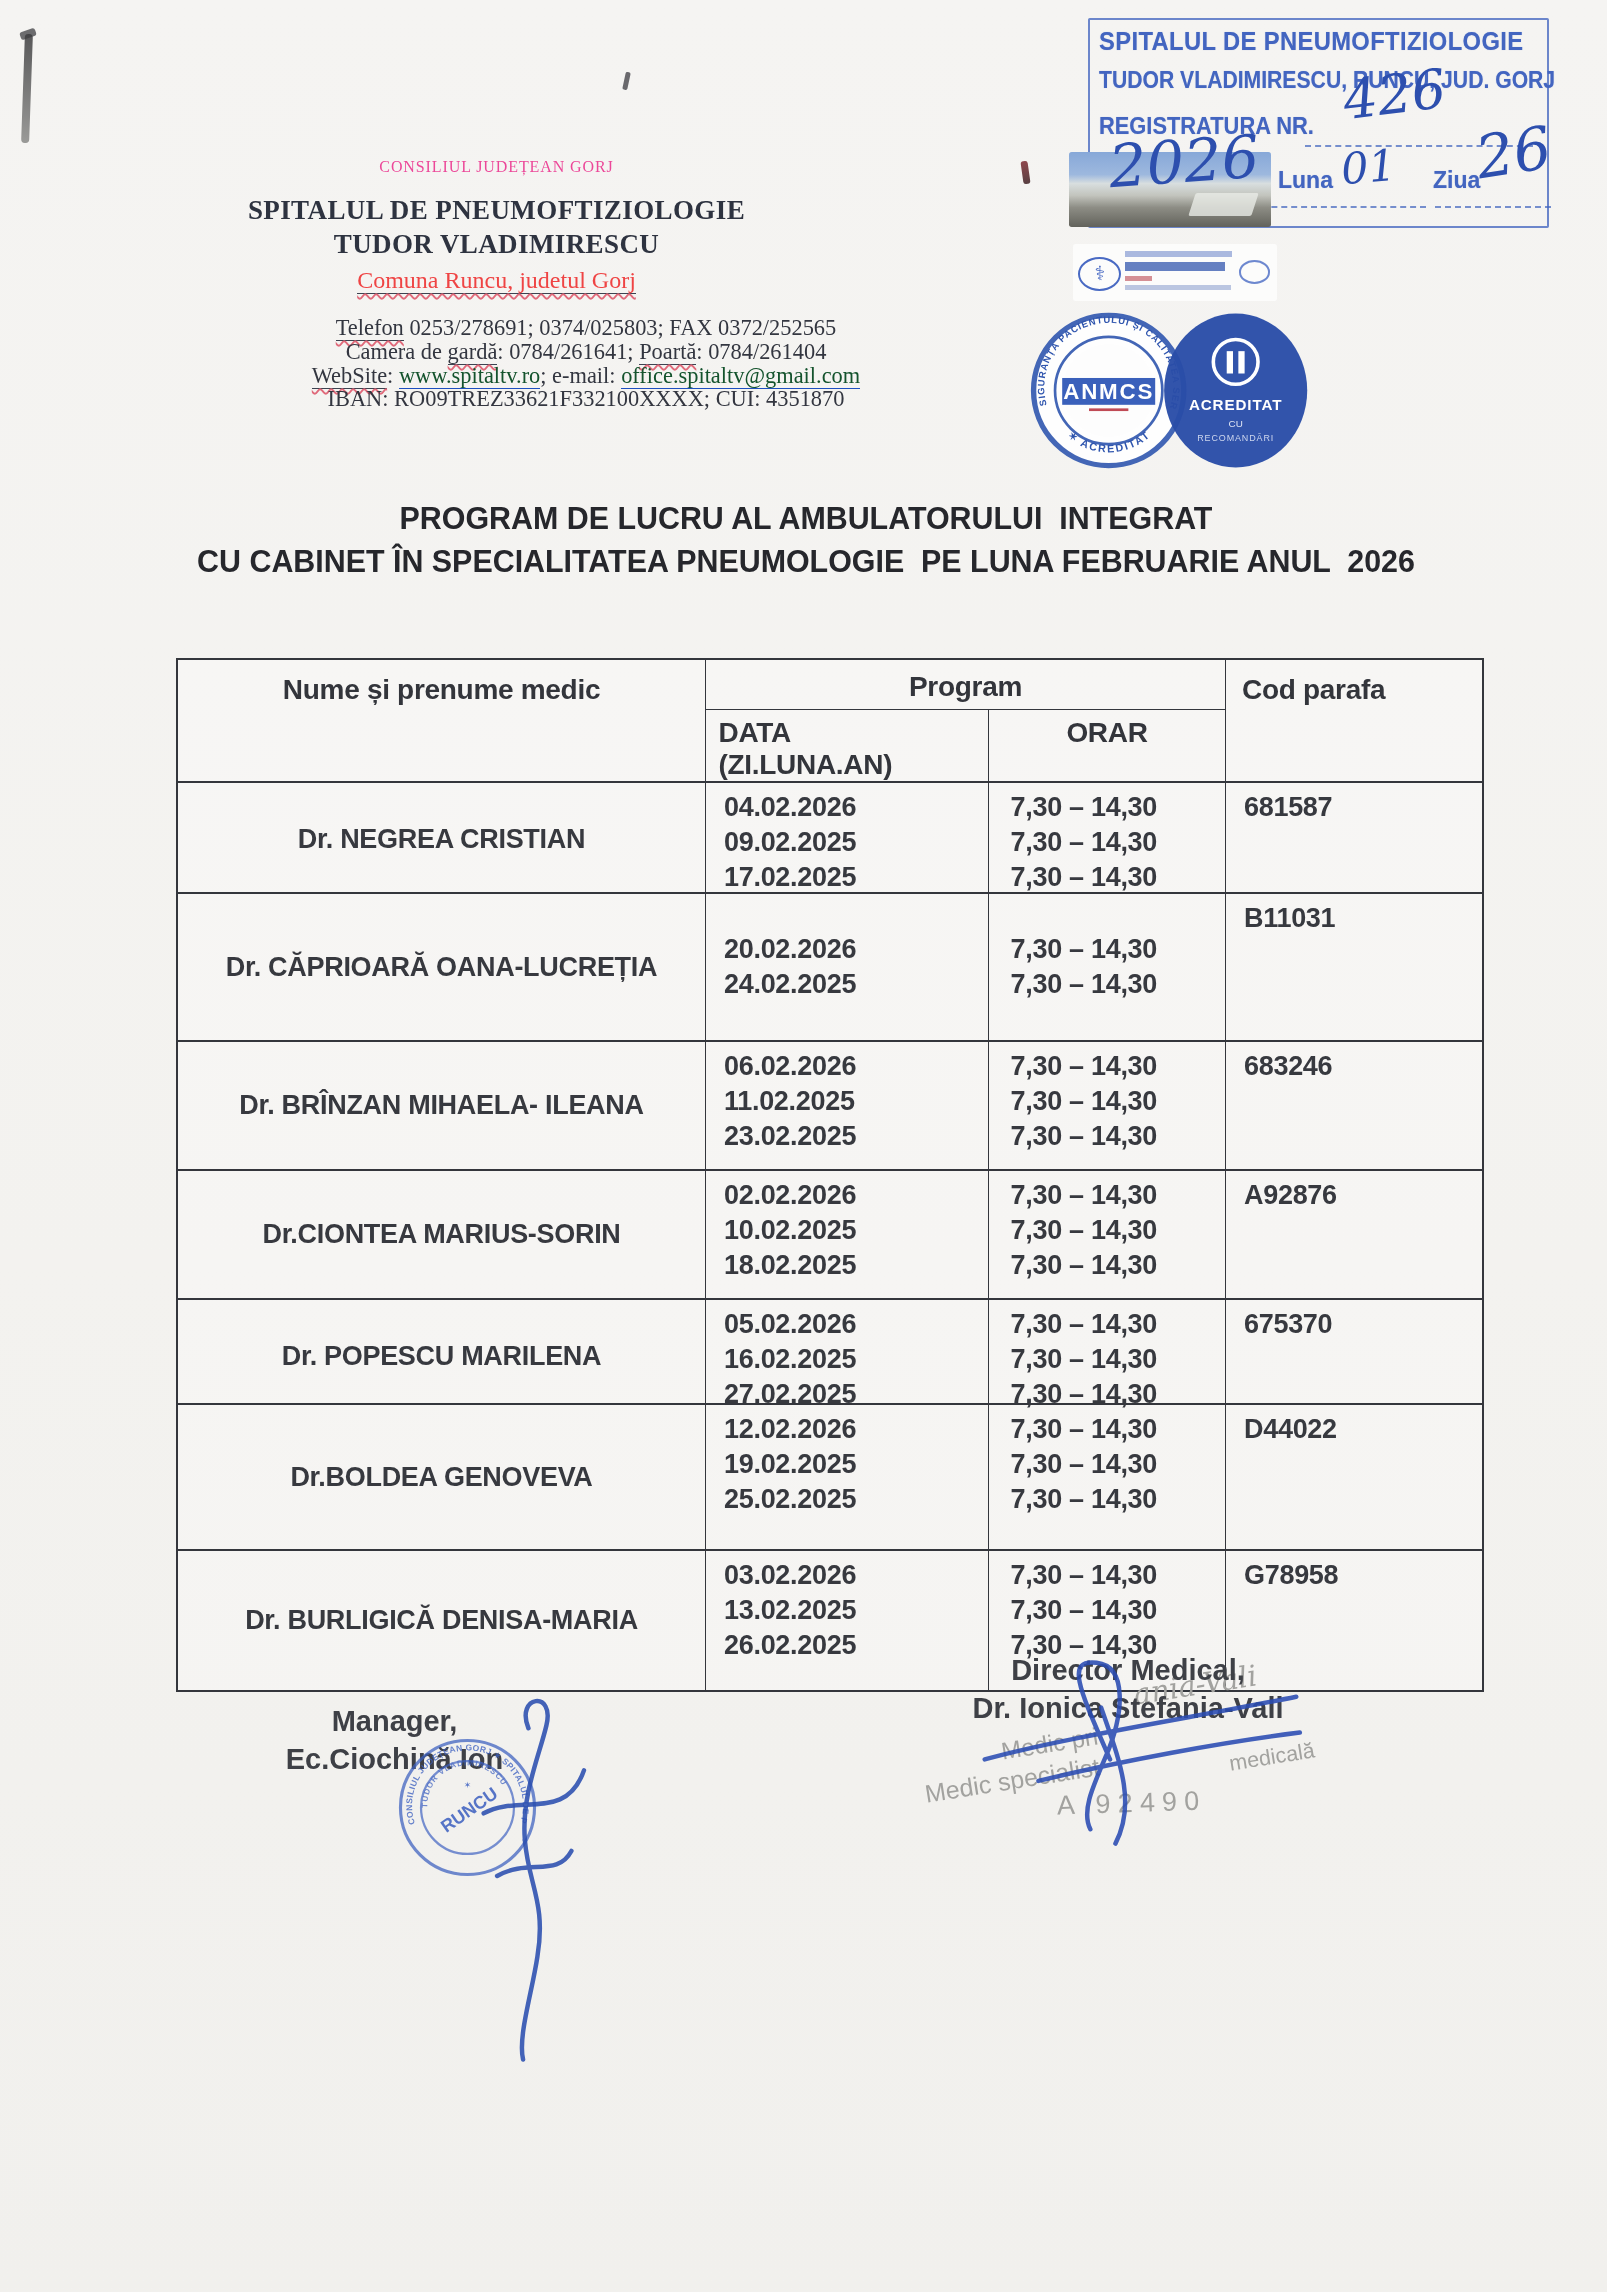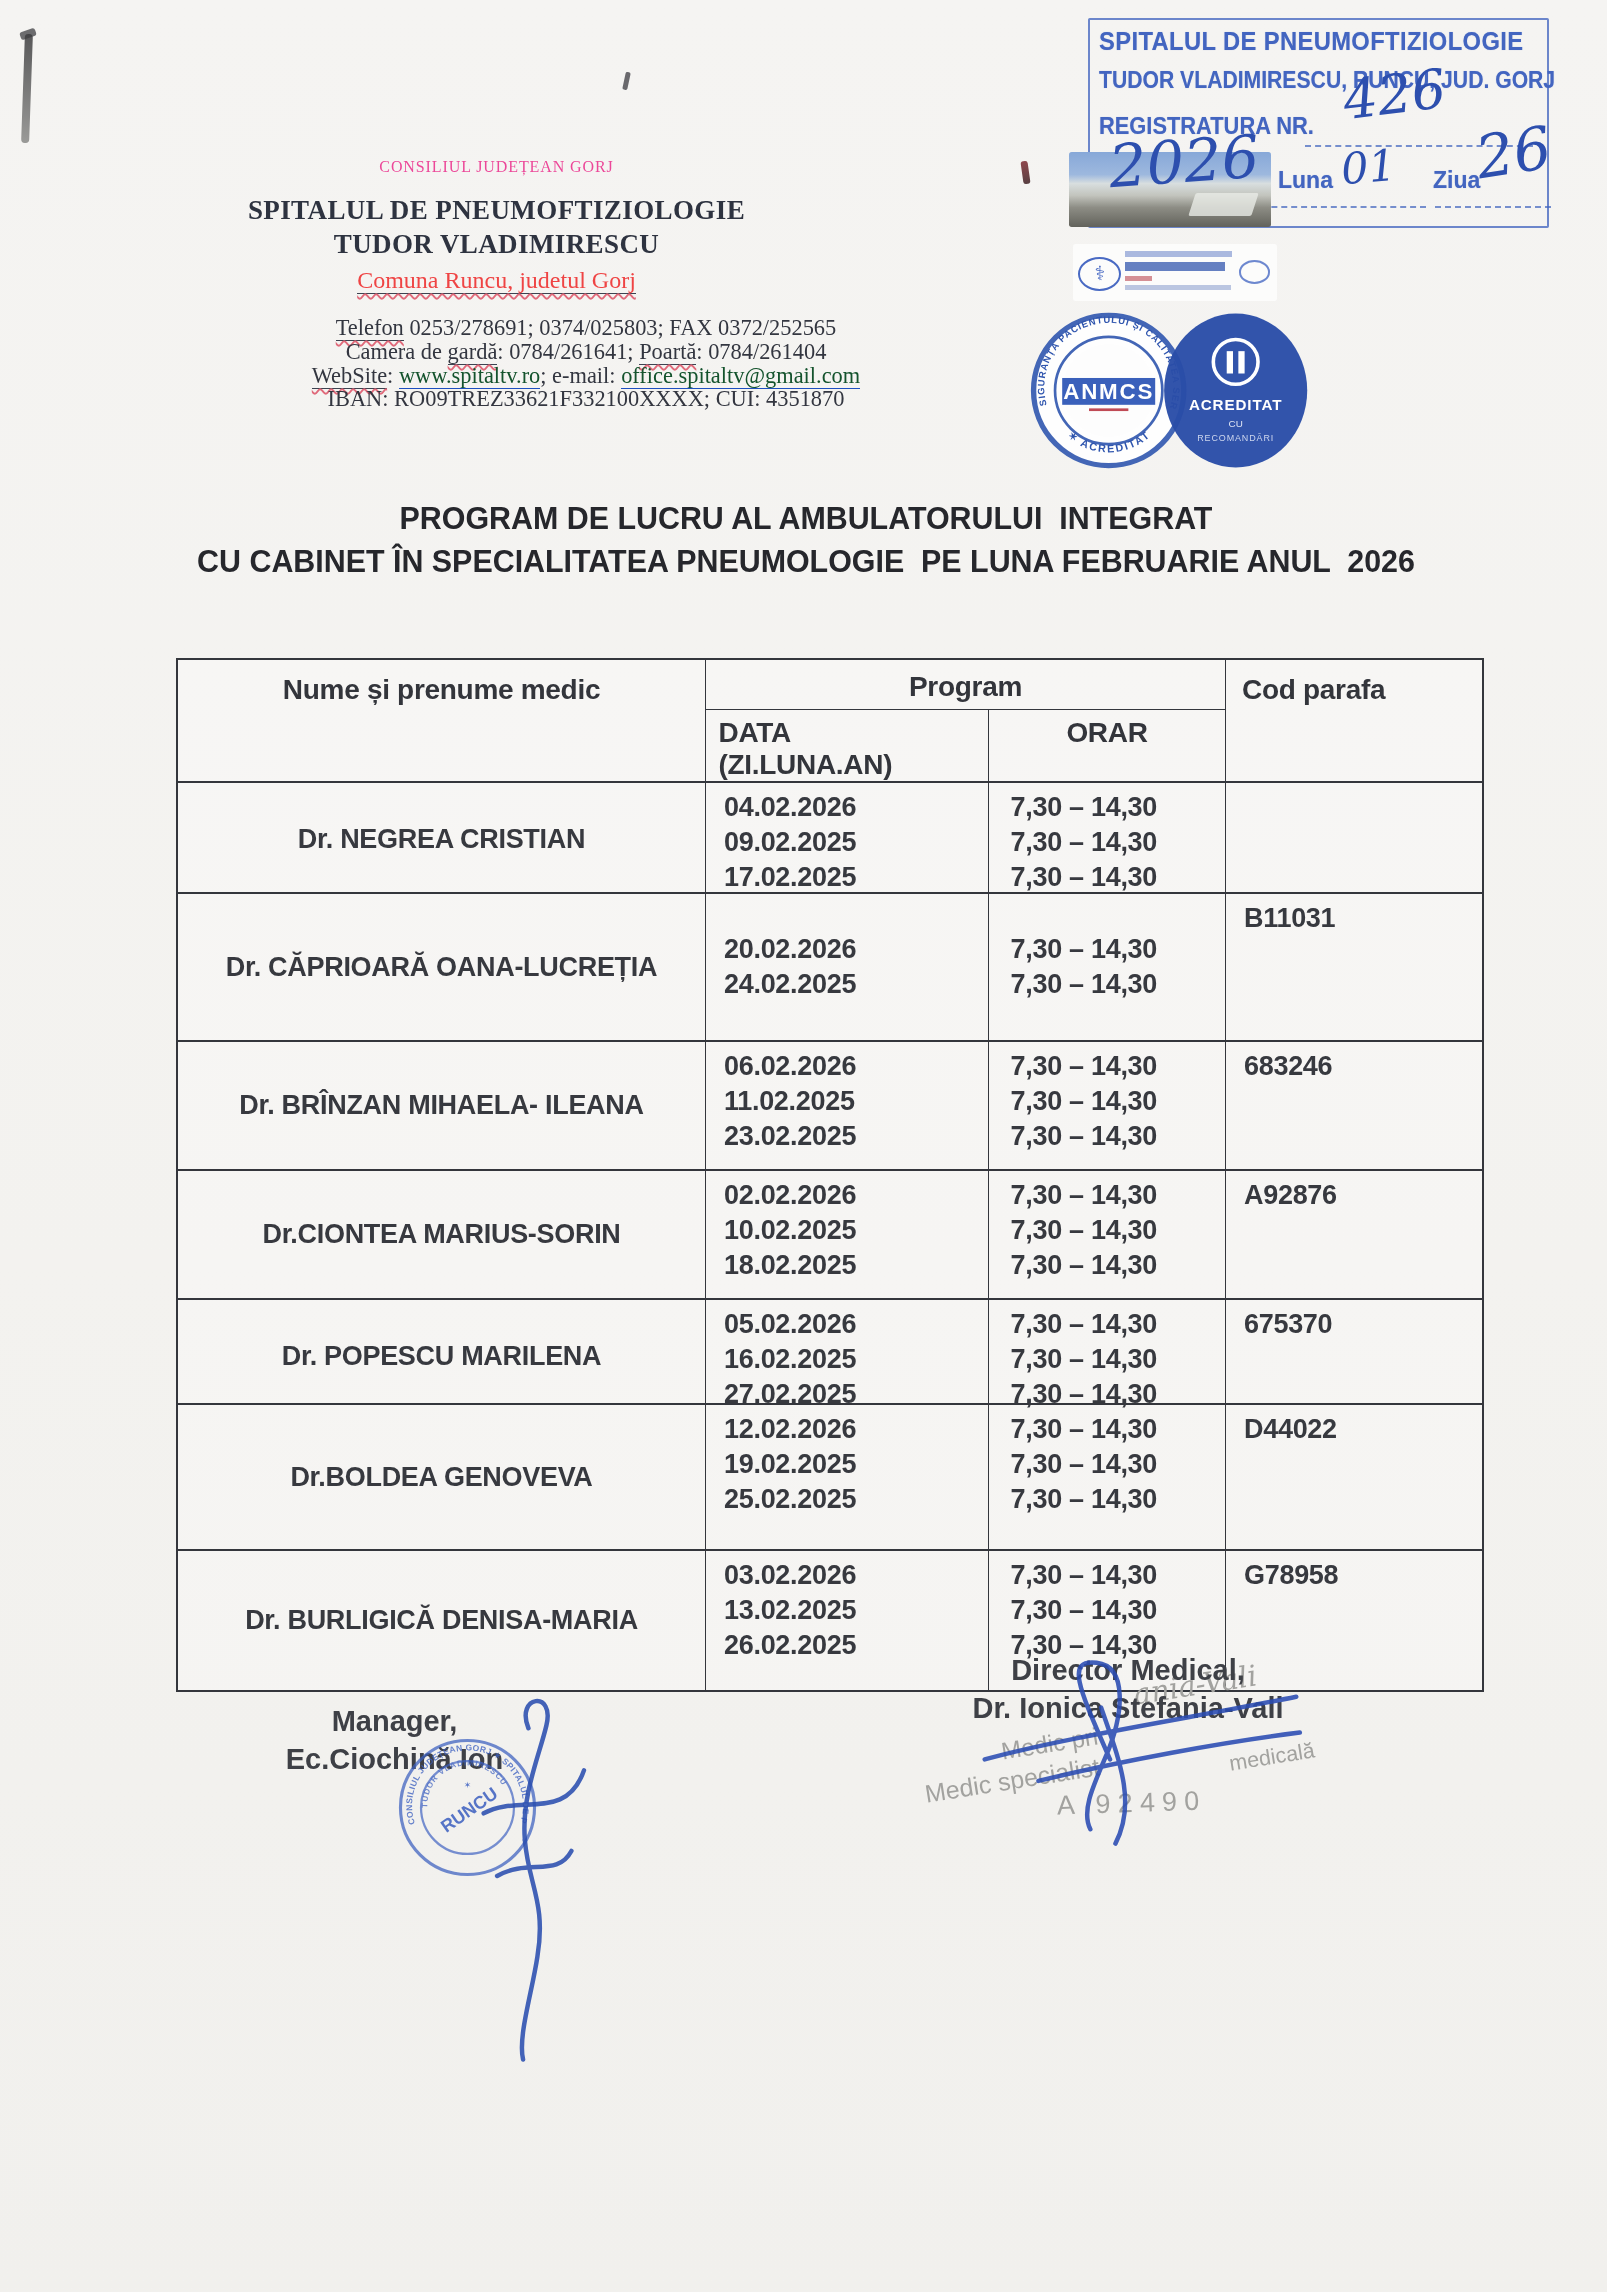--- a/index.html
+++ b/index.html
@@ -201,20 +201,21 @@
         <div class="td c-dates">
           <div class="line">04.02.2026</div>
           <div class="line">09.02.2025</div>
           <div class="line">17.02.2025</div>
         </div>
         <div class="td c-hours">
           <div class="line">7,30 – 14,30</div>
           <div class="line">7,30 – 14,30</div>
           <div class="line">7,30 – 14,30</div>
         </div>
+        <div class="td c-code">681587</div>
       </div>
       <div class="trow" style="height: 146px;">
         <div class="td c-name">Dr. CĂPRIOARĂ OANA-LUCREȚIA</div>
         <div class="td c-dates vcenter">
           <div class="line">20.02.2026</div>
           <div class="line">24.02.2025</div>
         </div>
         <div class="td c-hours vcenter">
           <div class="line">7,30 – 14,30</div>
           <div class="line">7,30 – 14,30</div>

